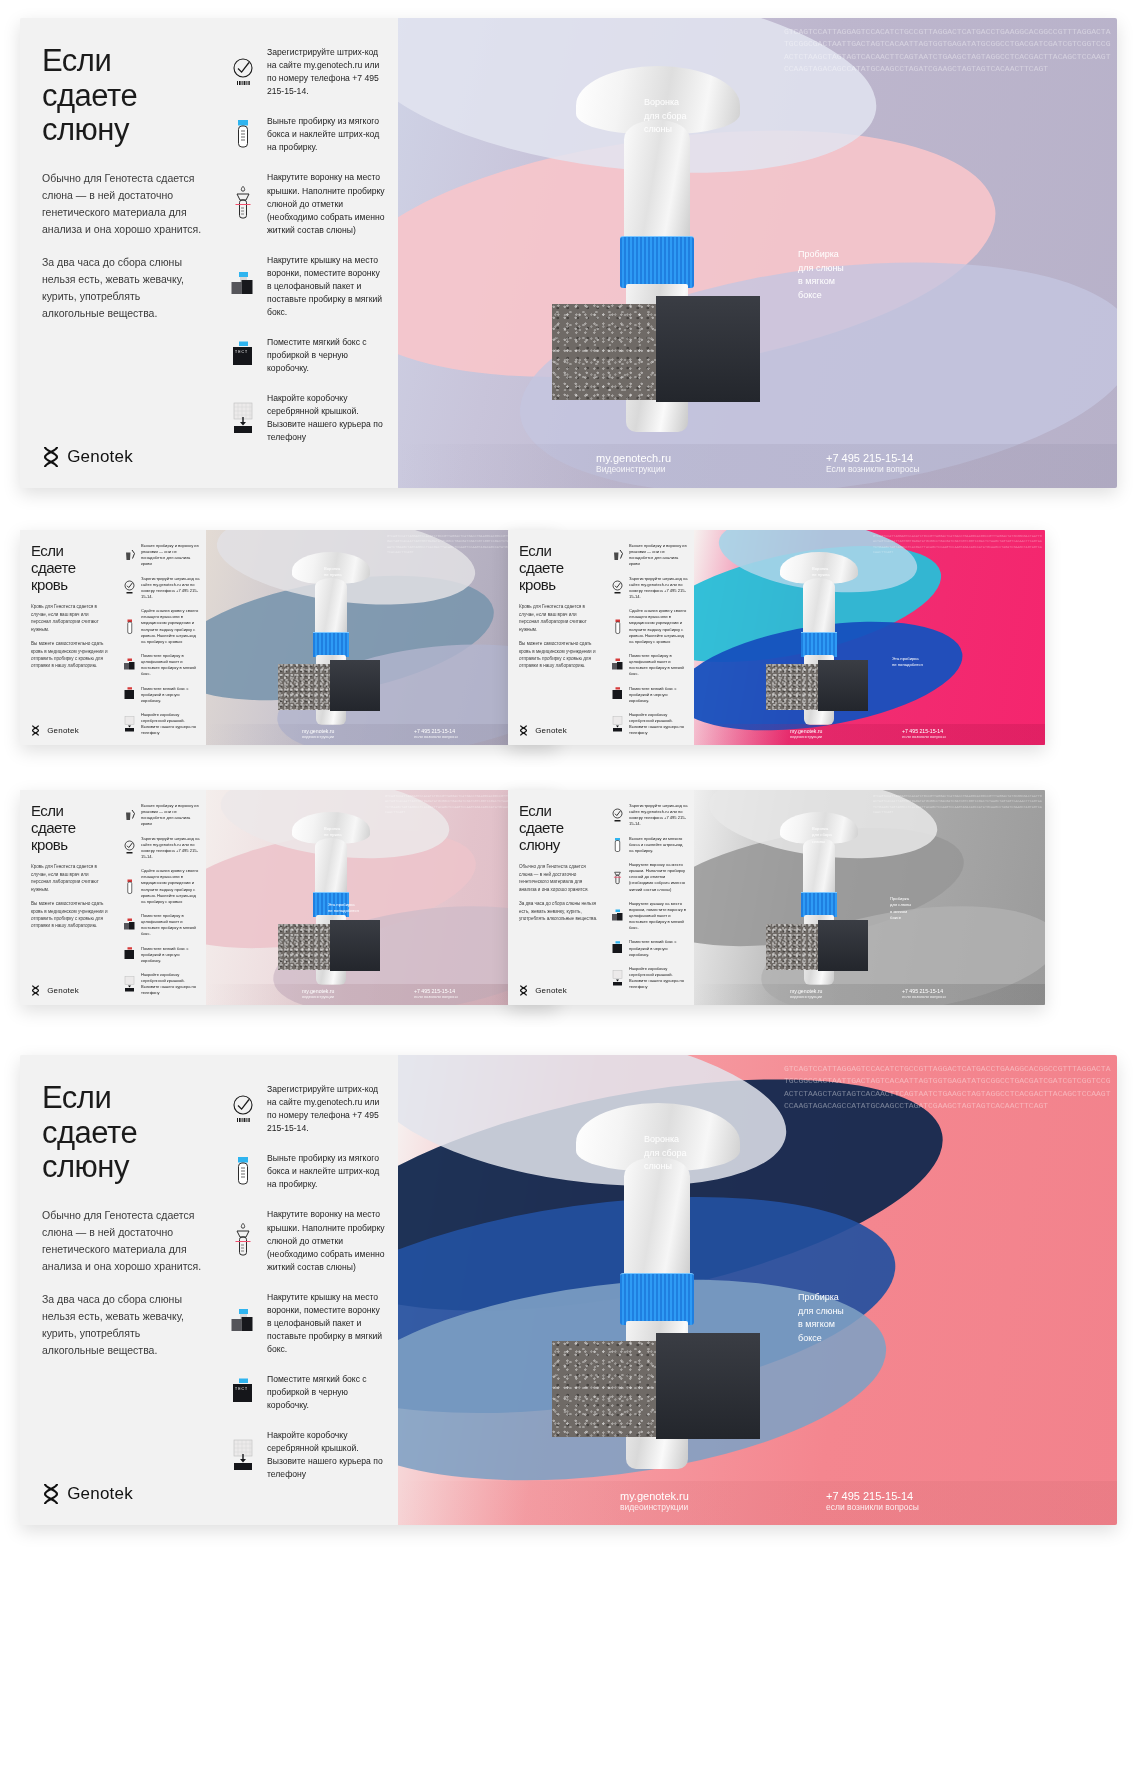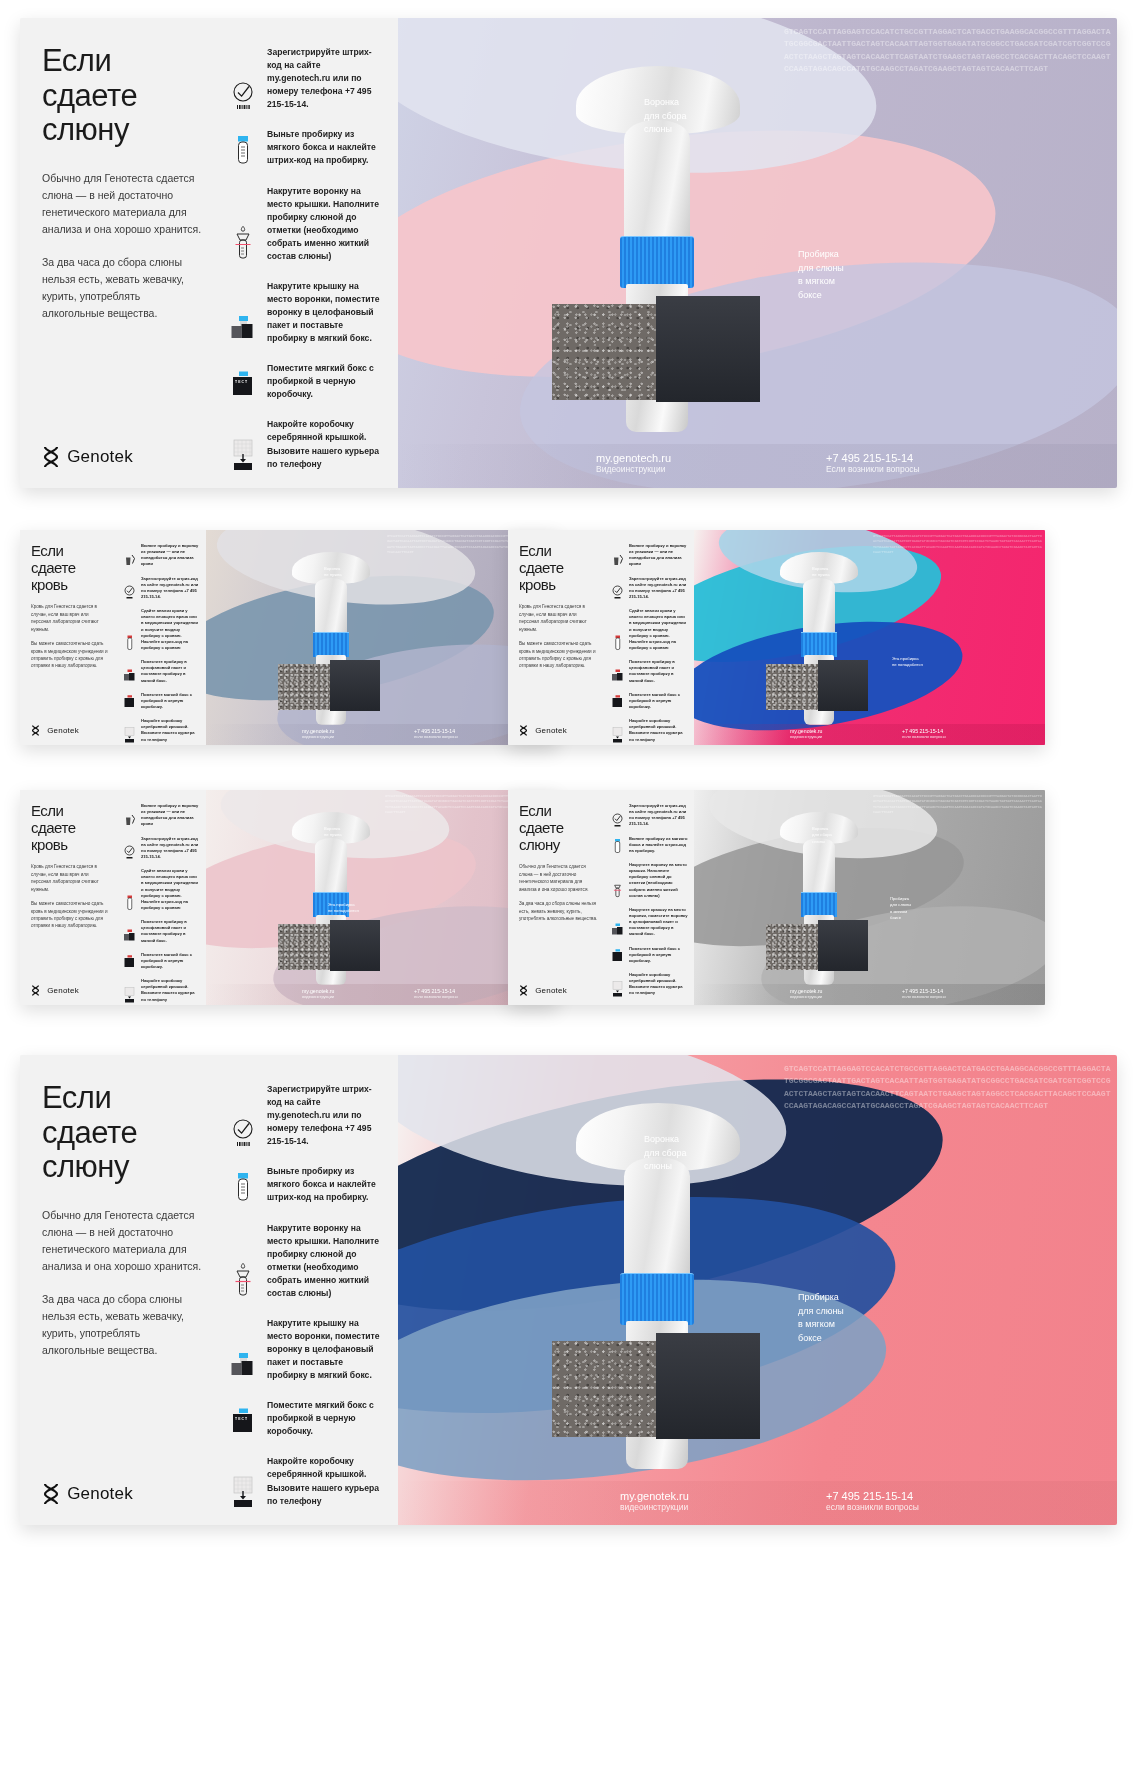--- a/index.html
+++ b/index.html
@@ -36,37 +36,36 @@
   .logo-row { display:flex; align-items:center; gap:.45em; margin-top:auto;text-align:center; }
   .logo-mark { flex:0 0 auto; }
   .logo-word { font-weight:400; color:#111; letter-spacing:.2px; }
 
   
   .col-steps {
     position:relative; flex:0 0 auto;
     background:#f2f2f2;
     display:flex; flex-direction:column;
   }
-  .step { display:flex; align-items:flex-end;font-weight:bold; }
+  .step { display:flex; align-items:center; }
   .step-icon { flex:0 0 auto; display:flex; align-items:flex-start; justify-content:center; }
   .step-text { color:#232323; }
 
   
   .col-art { position:relative; flex:1 1 auto; overflow:hidden; }
   .art-bg { position:absolute; inset:0; }
   .dna-letters {
     position:absolute; inset:0;
     color:rgba(255,255,255,.40);
     font-family:"Liberation Mono", monospace;
     word-break:break-all;
     overflow:hidden;
     line-height:1.55;
     user-select:none;
     pointer-events:none;
-    font-weight:bold;
   }
   .ribbon { position:absolute; border-radius:50%; }
   .callout { position:absolute; color:#fff; line-height:1.5; }
   .footer-bar { position:absolute; left:0; right:0; bottom:0; display:flex; color:#fff; }
   .f-main { font-weight:400; }
   .f-sub  { opacity:.85; }
 
   
   #card-top { left:20px; top:18px; width:1097px; height:470px; border-radius:2px; }
   #card-top .col-left  { width:200px; padding:26px 18px 20px 22px; }

